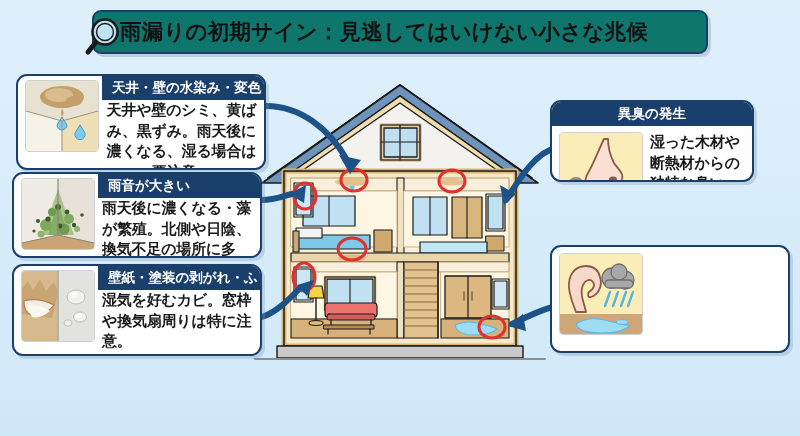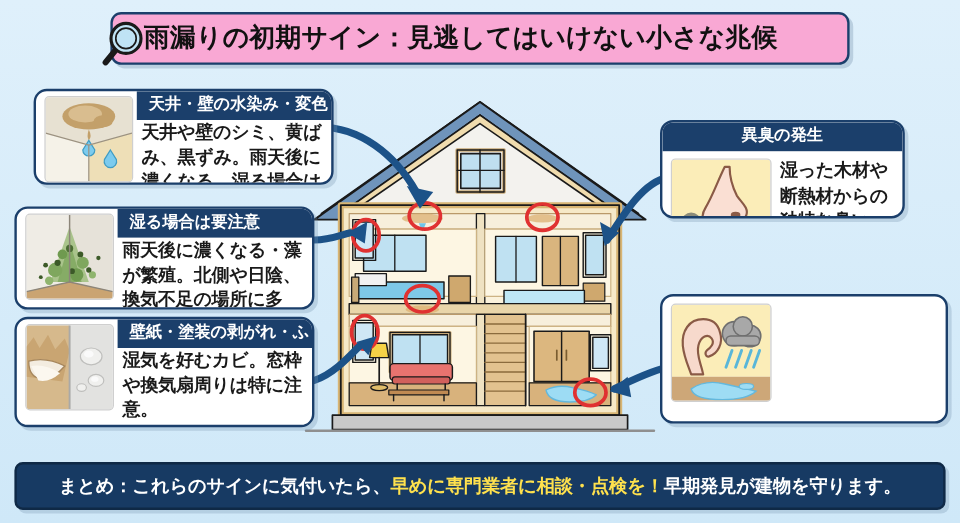--- a/index.html
+++ b/index.html
@@ -7,21 +7,21 @@
     width:800px;height:436px;
     background:#d8edfa;
     font-family:"DejaVu Sans","Liberation Sans",sans-serif;
     overflow:hidden;position:relative;
   }
   #stage{position:absolute;inset:0;width:800px;height:436px;}
 
   
   .title-bar{
     position:absolute;left:92px;top:10px;width:616px;height:44px;
-    background:#f9a8d4;border:2.5px solid #1b3f6b;border-radius:9px;
+    background:#0f766e;border:2.5px solid #1b3f6b;border-radius:9px;
     box-shadow:3px 3px 0 rgba(120,150,175,.35);
     display:flex;align-items:center;box-sizing:border-box;
   }
   .title-text{
     font-size:21.5px;font-weight:bold;color:#111;letter-spacing:.2px;
     margin-left:26px;white-space:nowrap;line-height:1;
   }
   .magnifier{position:absolute;left:-12px;top:1px;width:46px;height:44px;}
 
   
@@ -233,21 +233,21 @@
 
   <div class="title-bar">
     <svg class="magnifier" viewBox="0 0 46 44">
       <line x1="15" y1="28" x2="6" y2="39" stroke="#1a1a1a" stroke-width="5" stroke-linecap="round"></line>
       <circle cx="23" cy="19" r="12.5" fill="#bfe3f5" stroke="#1a1a1a" stroke-width="2.6"></circle>
       <circle cx="23" cy="19" r="8.5" fill="none" stroke="#1a1a1a" stroke-width="1.4"></circle>
     </svg>
     <div class="title-text">雨漏りの初期サイン：見逃してはいけない小さな兆候</div>
   </div>
 
-  <div class="card left" style="left:28px;top:74px;width:250px;height:80px;">
+  <div class="card left" style="left:16px;top:74px;width:250px;height:96px;text-align:center;">
     <div class="card-head">天井・壁の水染み・変色</div>
     <div class="card-body">
       <div class="icon-box">
         <svg viewBox="0 0 72 70" width="72" height="70">
           <rect x="0" y="0" width="72" height="70" fill="#efeade"></rect>
           <polygon points="0,0 72,0 72,30 36,40 0,30" fill="#e7e1d2"></polygon>
           <polygon points="0,30 36,40 36,70 0,70" fill="#f5f2e8"></polygon>
           <polygon points="36,40 72,30 72,70 36,70" fill="#eedfb7"></polygon>
           <ellipse cx="36" cy="16" rx="22" ry="11" fill="#c3a06a"></ellipse>
           <ellipse cx="33" cy="14" rx="14" ry="7" fill="#d9bd8f"></ellipse>
@@ -258,21 +258,21 @@
           <path d="M54,44 l5,8 a5.2,5.2 0 1,1 -10,0 z" fill="#7ccbee" stroke="#3f9cc4" stroke-width="1"></path>
           <polyline points="0,30 36,40 72,30" fill="none" stroke="#9c9281" stroke-width="1"></polyline>
           <line x1="36" y1="40" x2="36" y2="70" stroke="#9c9281" stroke-width="1"></line>
         </svg>
       </div>
       <div class="card-text">天井や壁のシミ、黄ばみ、黒ずみ。雨天後に濃くなる、湿る場合は要注意。</div>
     </div>
   </div>
 
   <div class="card left" style="left:12px;top:172px;width:250px;height:86px;">
-    <div class="card-head">湿る場合は要注意</div>
+    <div class="card-head">雨音が大きい</div>
     <div class="card-body">
       <div class="icon-box">
         <svg viewBox="0 0 72 70" width="72" height="70">
           <rect x="0" y="0" width="72" height="70" fill="#e9e6df"></rect>
           <polygon points="0,0 36,0 36,56 0,64" fill="#efece5"></polygon>
           <polygon points="36,0 72,0 72,64 36,56" fill="#e6e2d9"></polygon>
           <polygon points="0,64 36,56 72,64 72,70 0,70" fill="#caa472"></polygon>
           <polygon points="36,10 20,56 52,56" fill="#9dbd7c" opacity=".85"></polygon>
           <polygon points="36,22 26,56 46,56" fill="#7da65c" opacity=".8"></polygon>
           <circle cx="24" cy="46" r="6" fill="#7fa75e"></circle>
@@ -365,19 +365,14 @@
             <line x1="73" y1="38" x2="68" y2="52"></line>
           </g>
 
           <path d="M16,70 q12,-8 28,-4 q18,4 26,6 q-8,7 -28,7 q-24,0 -26,-9 z" fill="#9edcf4" stroke="#63b8dd" stroke-width="1.2"></path>
           <ellipse cx="62" cy="68" rx="6" ry="2.4" fill="#9edcf4" stroke="#63b8dd" stroke-width="1"></ellipse>
         </svg>
       </div>
     </div>
   </div>
 
-  <div class="summary">
-    <div class="summary-text">
-      <span>まとめ：これらのサインに気付いたら、</span><span class="hl">早めに専門業者に相談・点検を！</span><span>早期発見が建物を守ります。</span>
-    </div>
-  </div>
 
 </div>
 
 </body></html>

